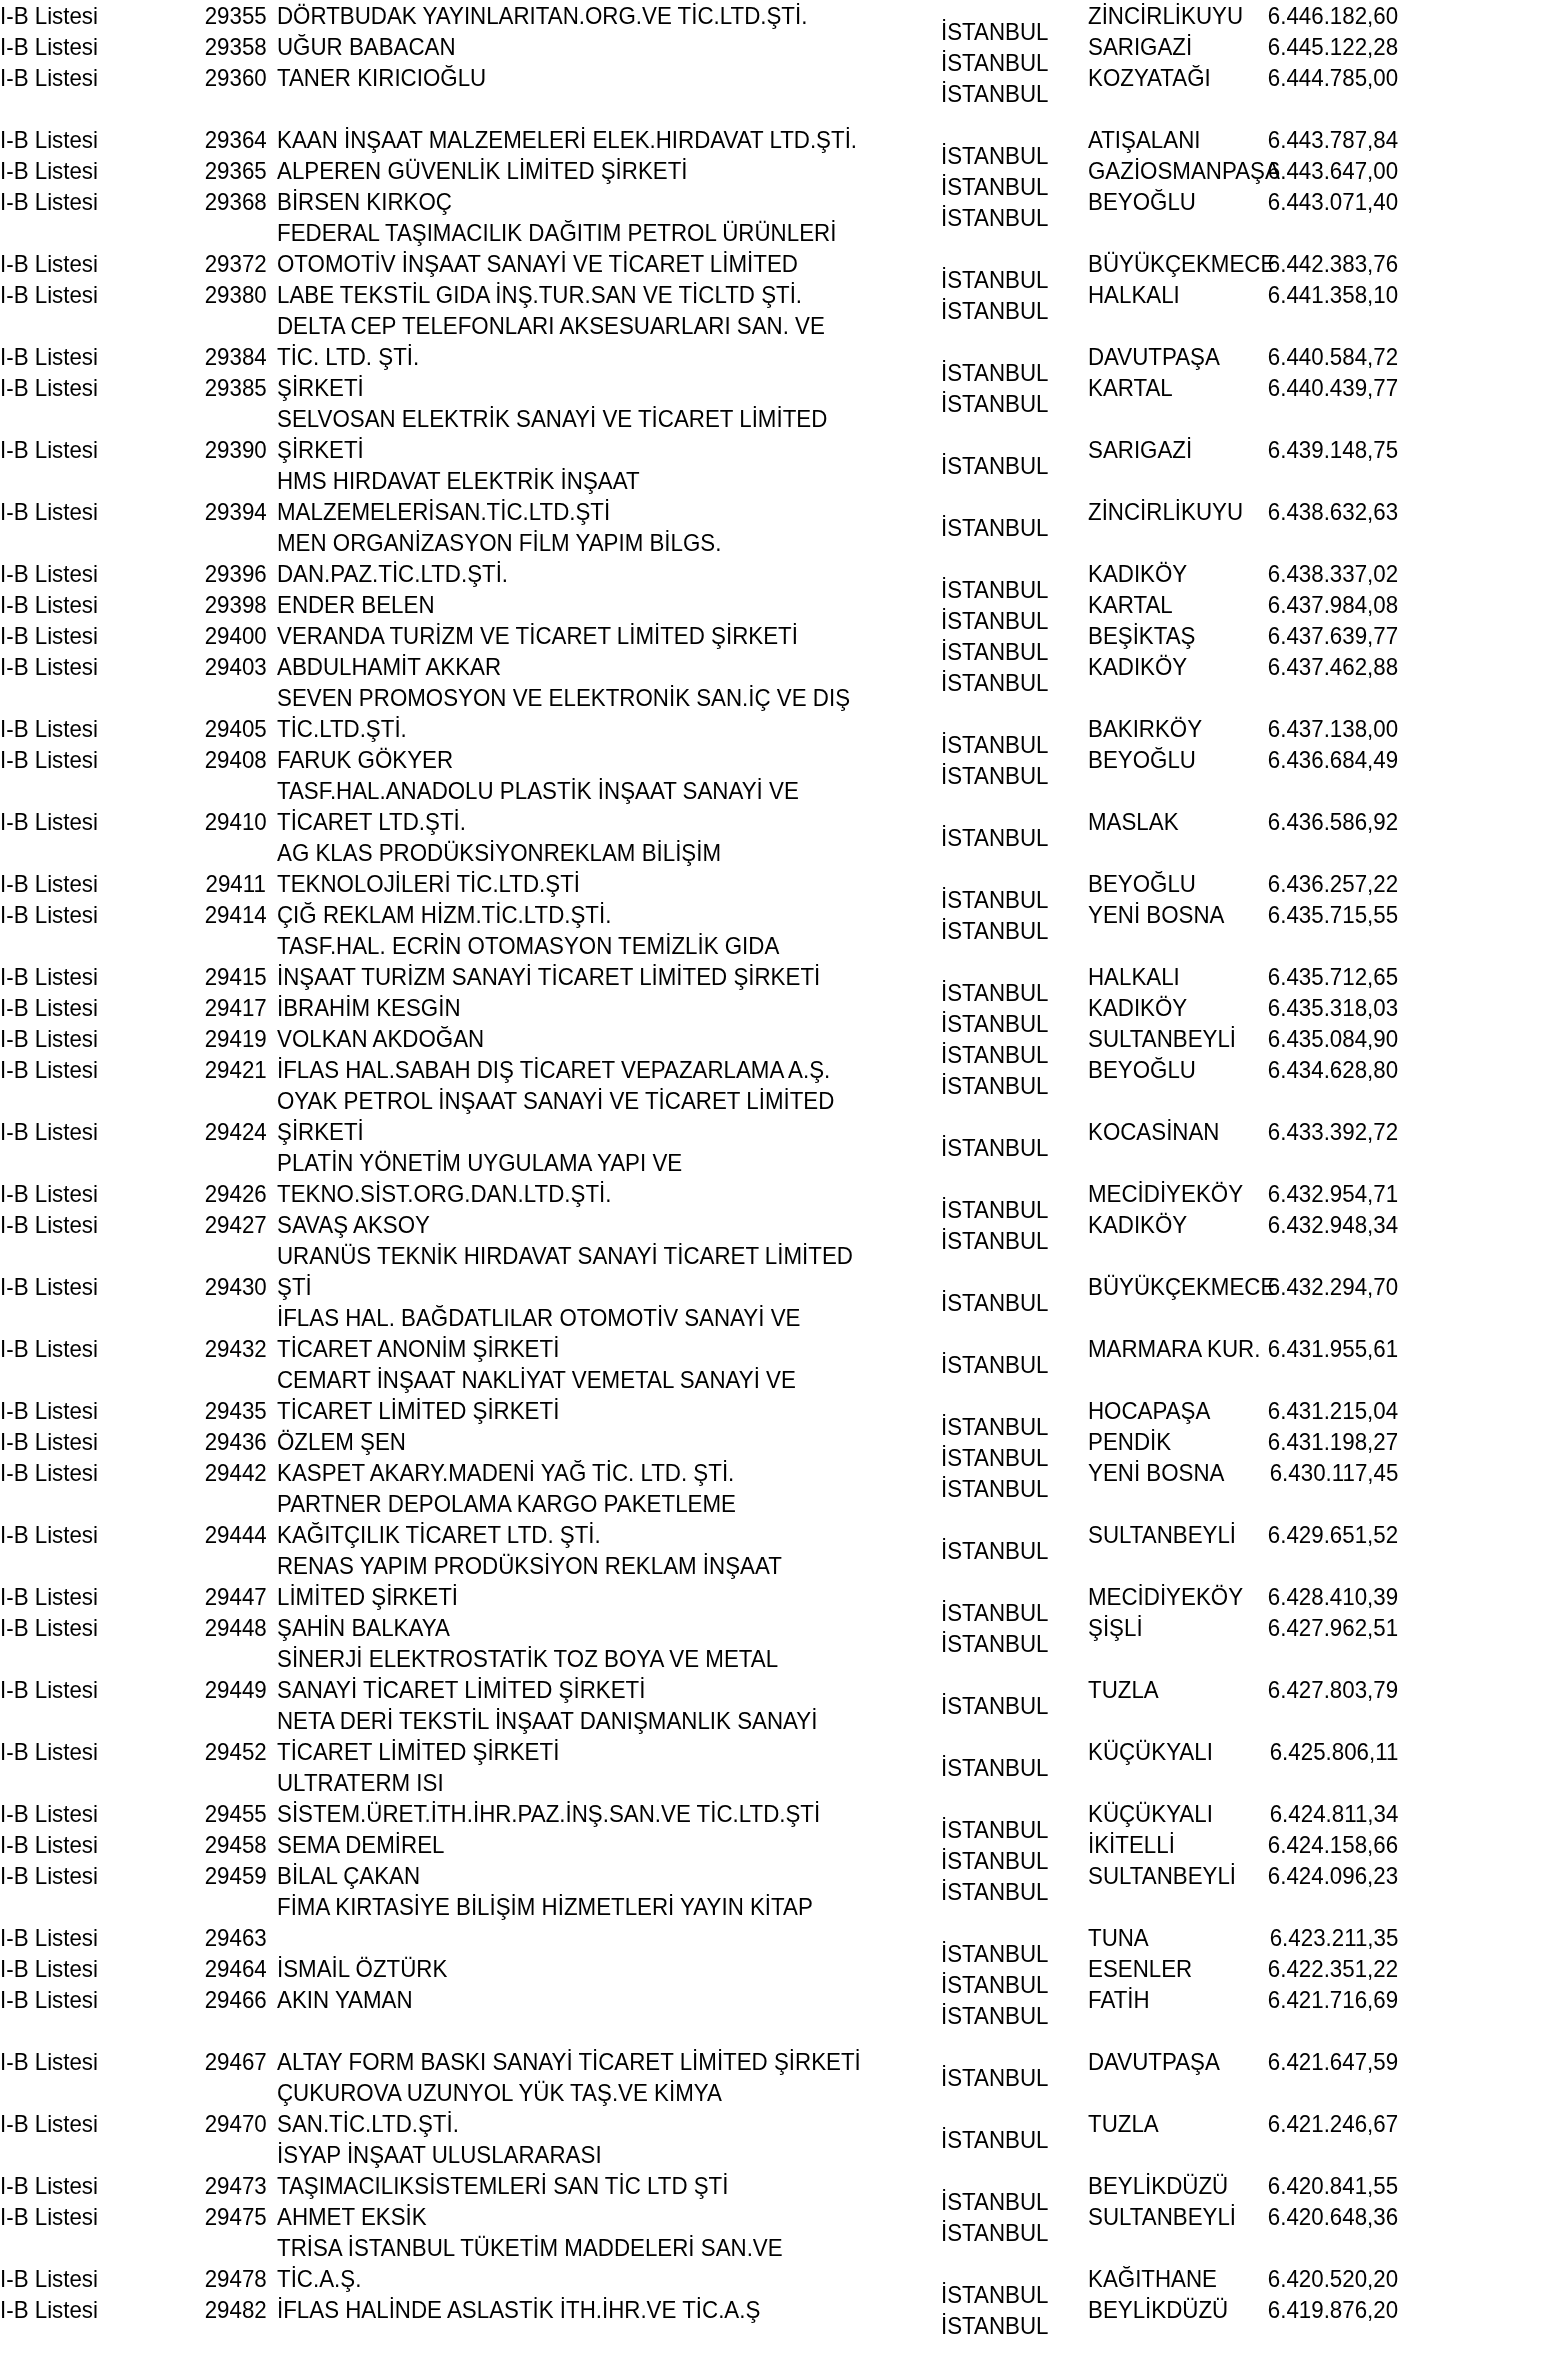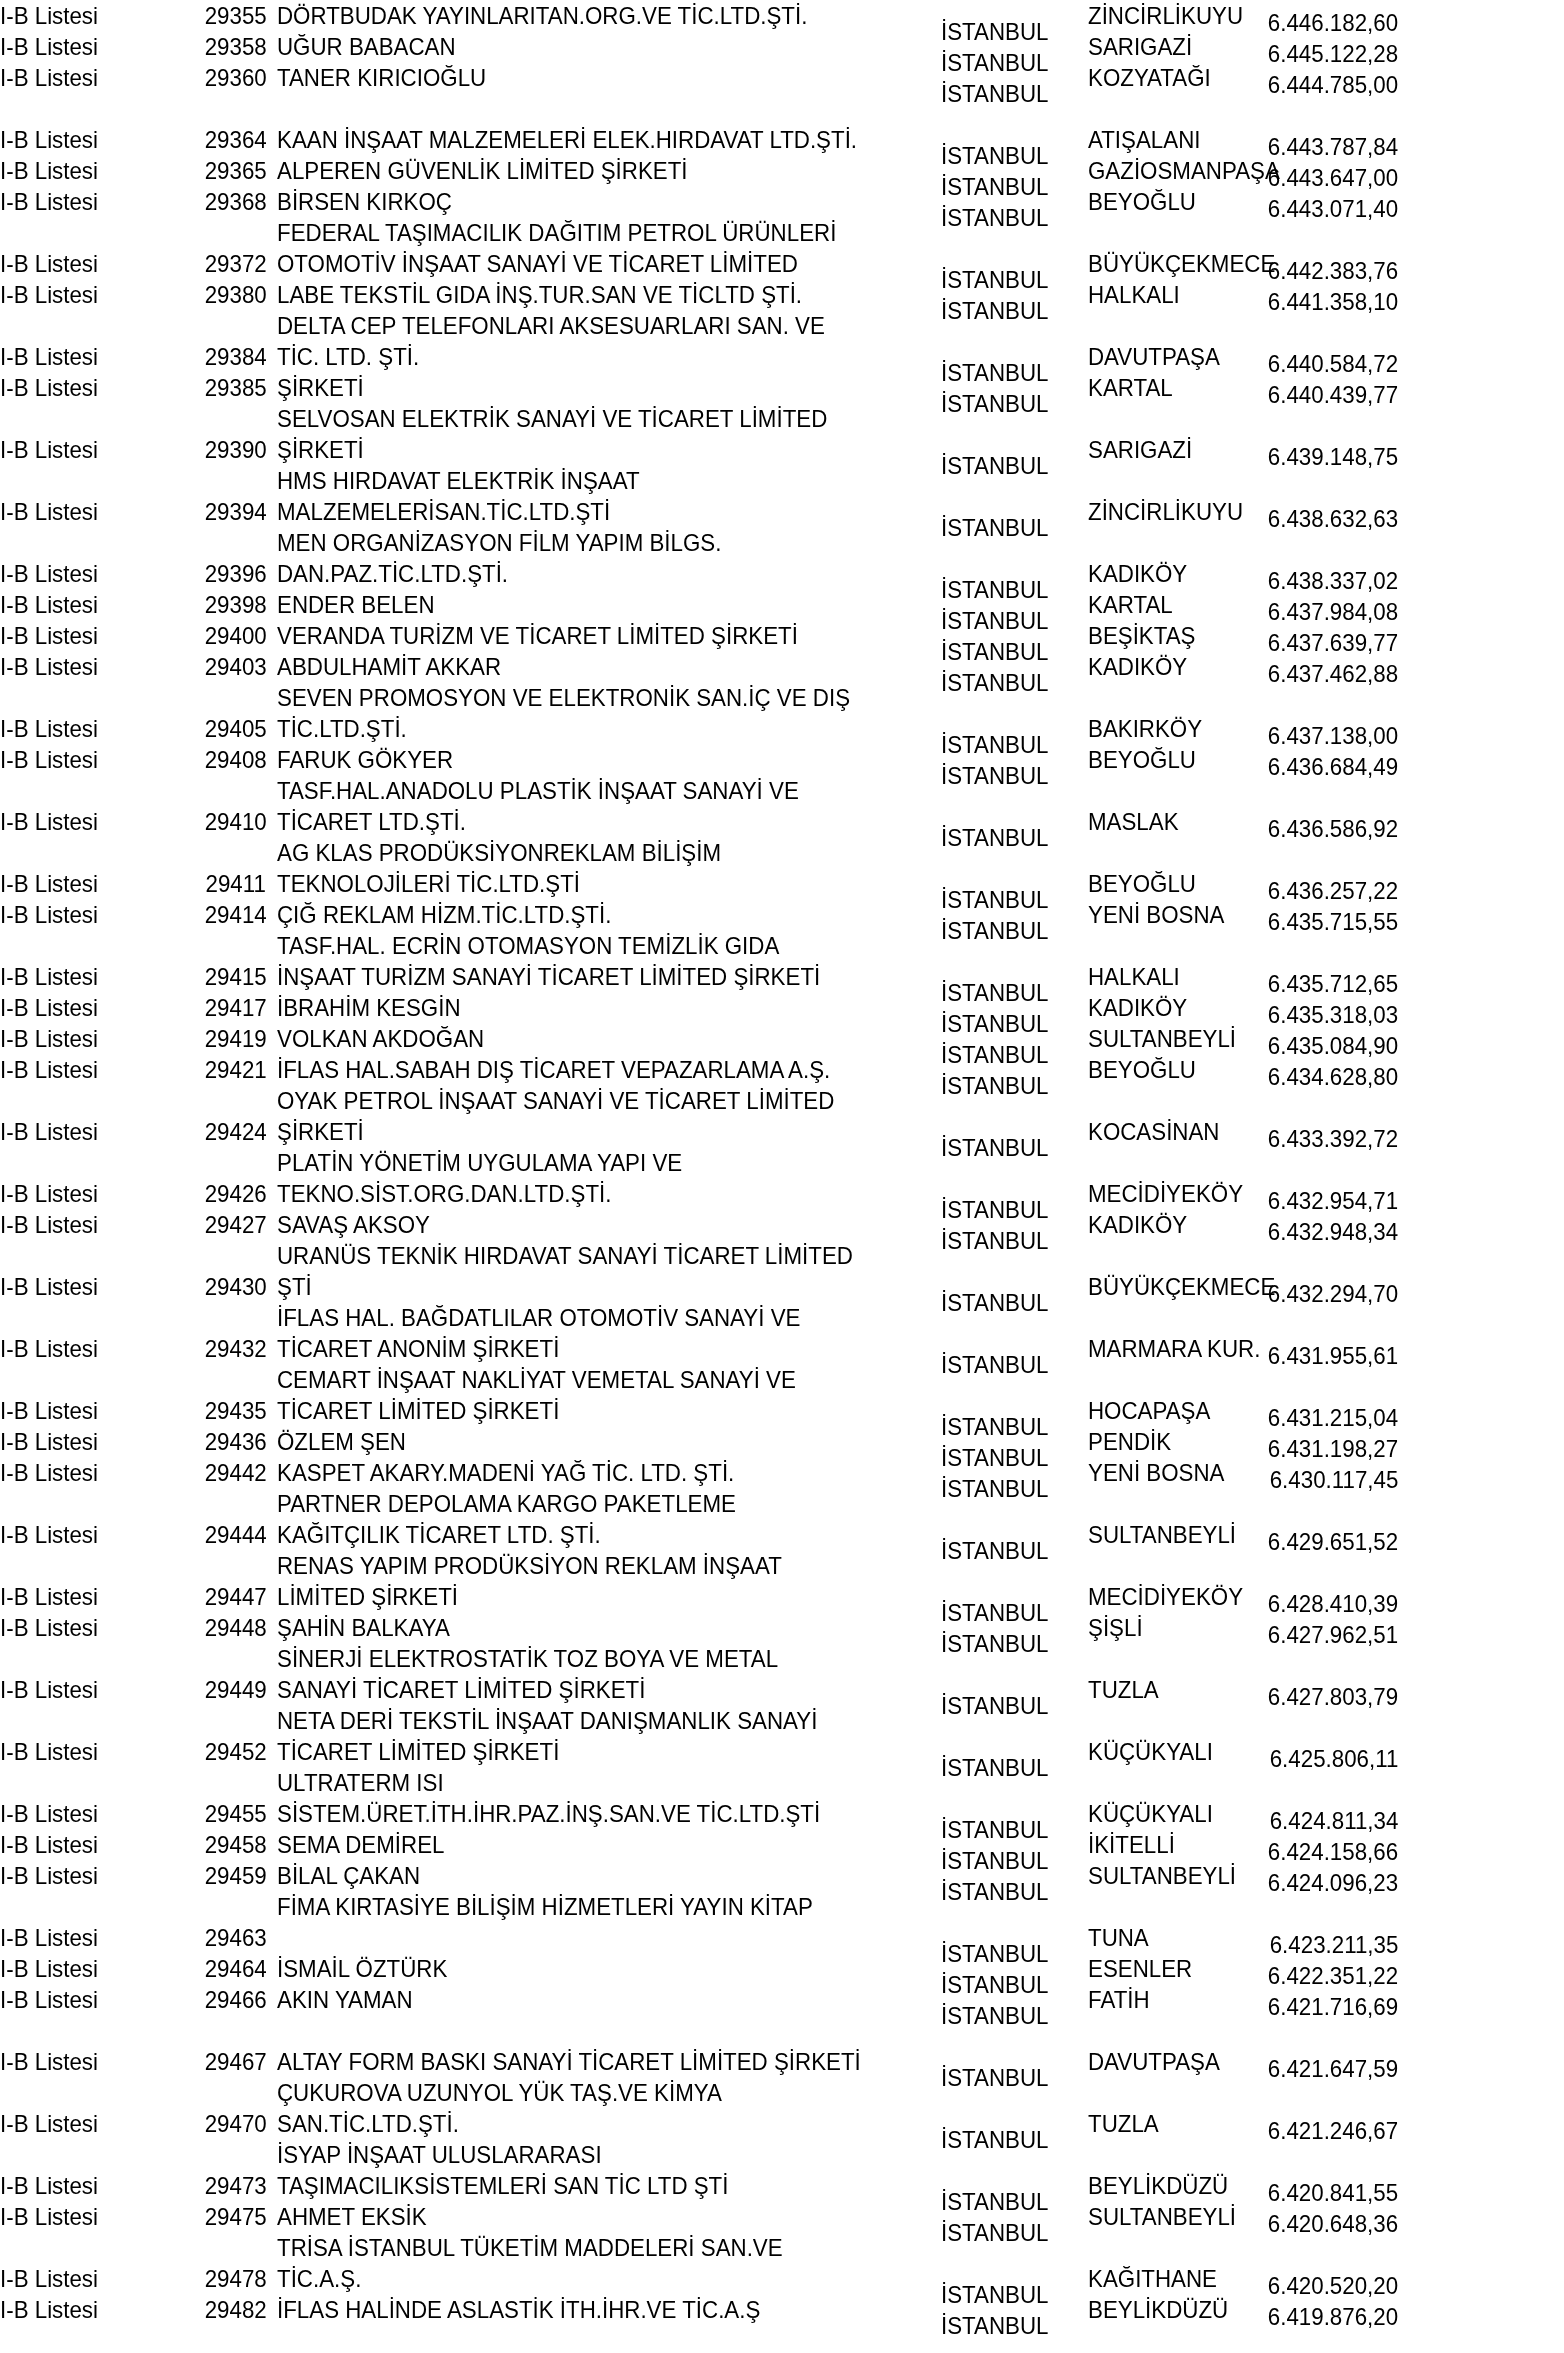--- a/index.html
+++ b/index.html
@@ -10,21 +10,21 @@
   }
   #sheet { position: relative; padding-top: 0px; }
   .row { position: relative; width: 1401px; }
   .line { height: 31px; line-height: 31px; font-size: 24px; white-space: nowrap; position: relative; }
   .blank { height: 31px; }
   .c-list { position: absolute; left: 0px; top: 0; }
   .c-no { position: absolute; left: 192px; width: 82px; text-align: center; top: 0; }
   .c-name { position: absolute; left: 277px; top: 0; }
   .c-city { position: absolute; left: 941px; top: 16px; }
   .c-dist { position: absolute; left: 1088px; top: 0; text-decoration: underline; }
-  .c-amt { position: absolute; right: 3.1px; top: 7px; text-align: right; }
+  .c-amt { position: absolute; right: 3.1px; top: 0; text-align: right; }
   .txt { display: inline-block; transform: scaleX(0.93); transform-origin: left center; }
   .c-no .txt, .c-amt .txt { transform-origin: right center; }
 </style>
 </head>
 <body>
 
 <div id="sheet">
     <div class="row">
       <div class="line">
         <div class="c-list"><span class="txt">I-B Listesi</span></div>

